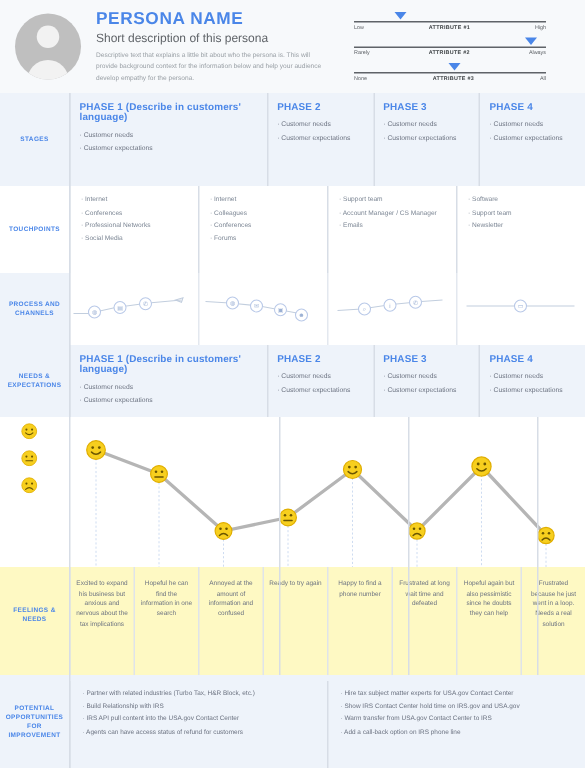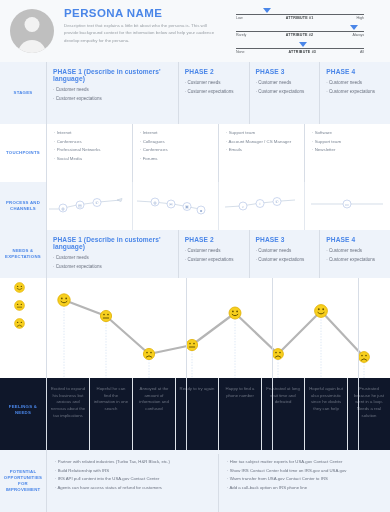--- a/index.html
+++ b/index.html
@@ -2,21 +2,21 @@
 <html><head>
 <meta charset="utf-8">
 <style>
   * { box-sizing: border-box; margin: 0; padding: 0; }
   html, body {
     width: 390px; height: 512px;
     font-family: "Liberation Sans", sans-serif;
     background: #ffffff;
     overflow: hidden;
   }
-  .map { position: relative; width: 390px; height: 512px; background:#0f172a; }
+  .map { position: relative; width: 390px; height: 512px; background:#fef9c3; }
 
   
   .header {
     position: absolute; left:0; top:0; width:390px; height:62px;
     background:#f7f9fb; display:flex; align-items:flex-start;
   }
   .avatar-wrap { width:64px; height:62px; display:flex; align-items:center; justify-content:center; }
   .avatar {
     width:44px; height:44px; border-radius:50%; background:#bfbfbf;
     position:relative; overflow:hidden;
@@ -93,20 +93,21 @@
 
   <div class="header">
     <div class="avatar-wrap">
       <div class="avatar">
         <div class="head"></div>
           <div class="body"></div>
       </div>
     </div>
     <div class="persona-text">
       <div class="persona-name">PERSONA NAME</div>
+      <div class="persona-sub">Short description of this persona</div>
       <div class="persona-desc">Descriptive text that explains a little bit about who the persona is. This will provide background context for the information below and help your audience develop empathy for the persona.</div>
     </div>
     <div class="attrs">
       <div class="attr">
         <div class="attr-marker" style="left:22%"></div>
         <div class="attr-line"></div>
         <div class="attr-labels">
           <span>Low</span>
           <span class="mid">ATTRIBUTE #1</span>
           <span>High</span>

